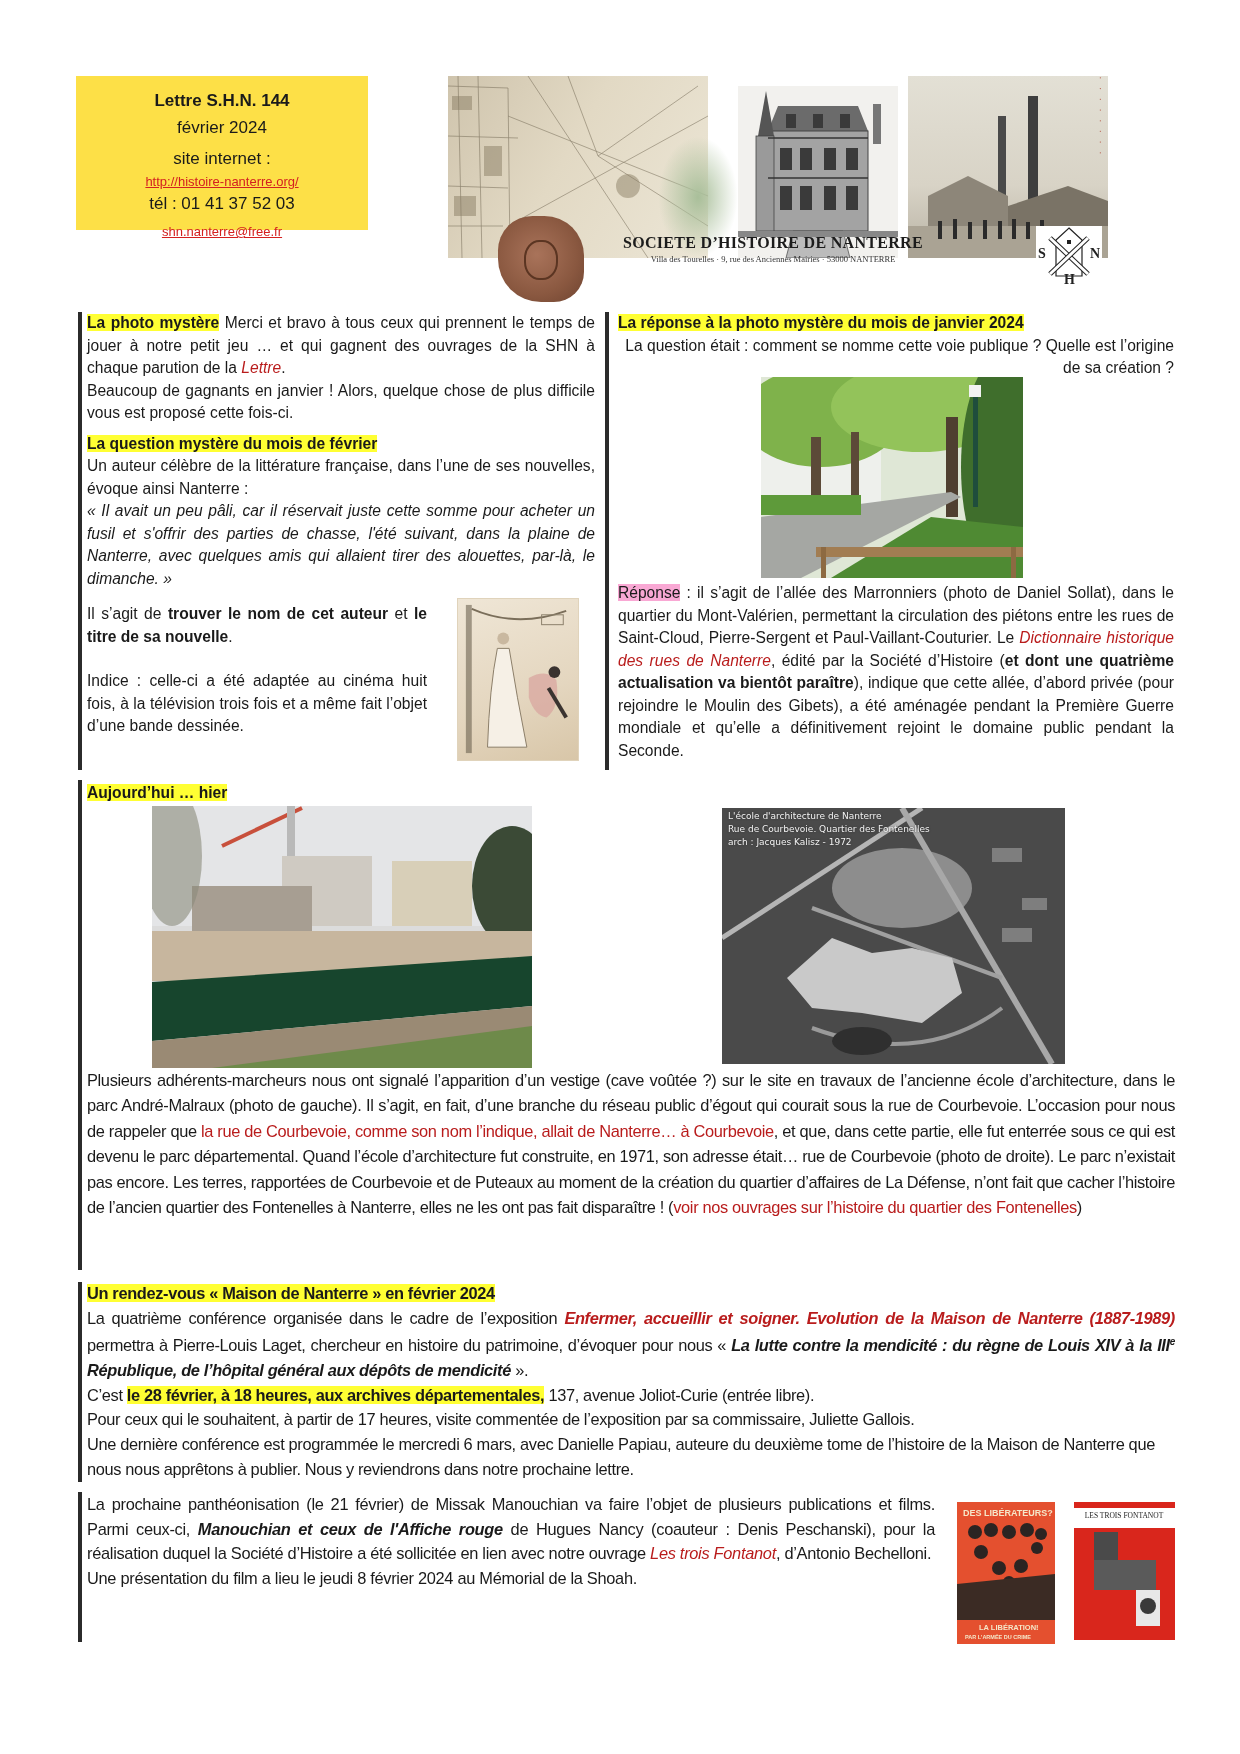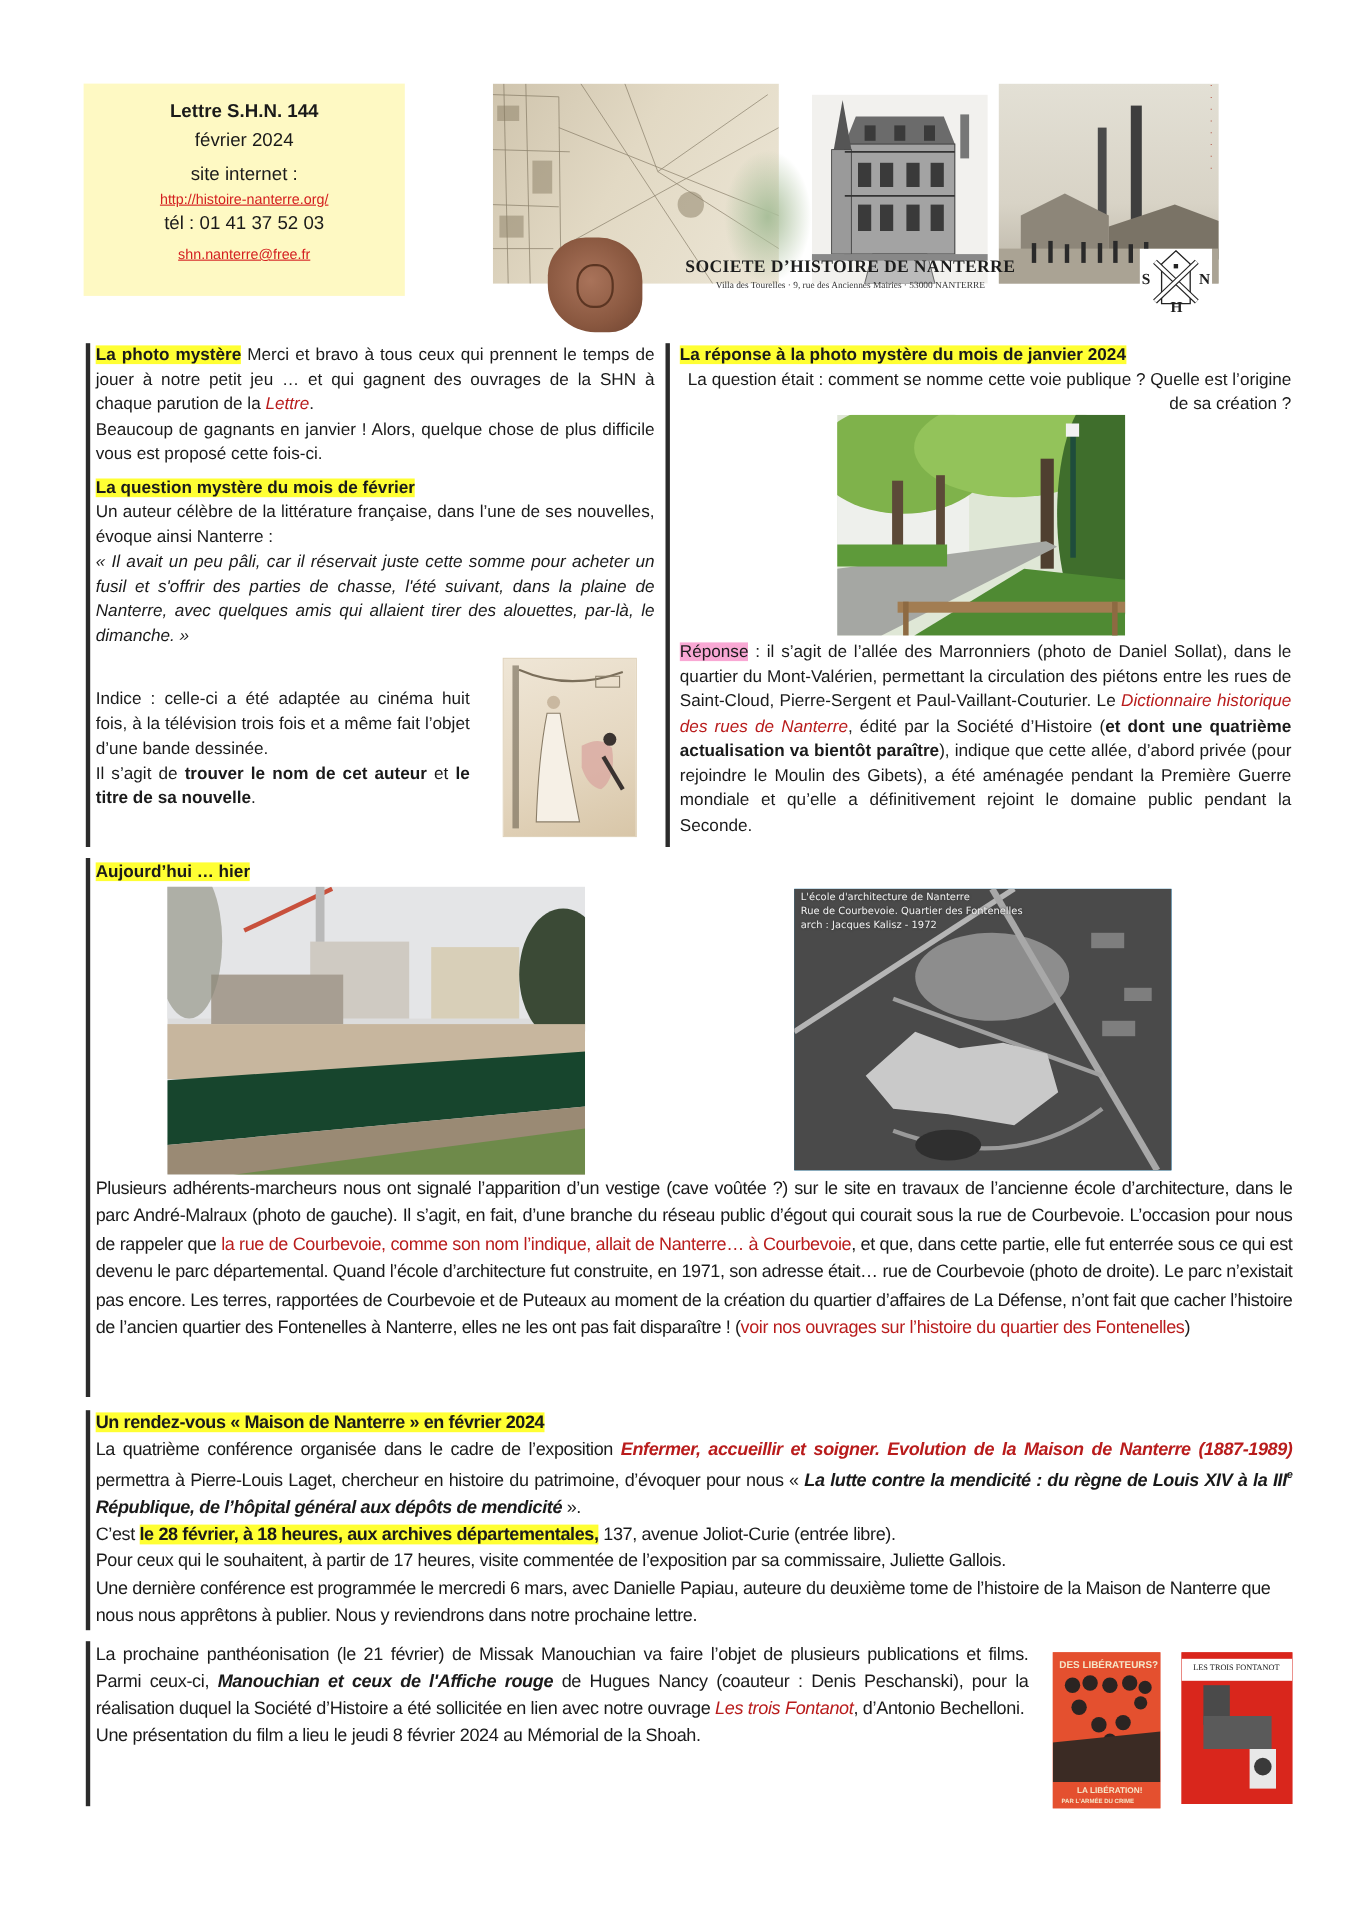--- a/index.html
+++ b/index.html
@@ -3,22 +3,22 @@
 <meta charset="utf-8">
 <style>
   * { box-sizing: border-box; margin: 0; padding: 0; }
   html, body { width: 1240px; height: 1754px; background: #ffffff; }
   body { position: relative; font-family: "Liberation Sans", sans-serif; color: #1a1a1a; overflow: hidden; }
 
   .abs { position: absolute; }
 
   
   #info-box {
-    left: 76px; top: 76px; width: 292px; height: 193px;
-    background: #fef9c3; text-align: center; padding-top: 10px;
+    left: 76px; top: 76px; width: 292px; height: 154px;
+    background: #fde047; text-align: center; padding-top: 10px;
   }
   #info-box .title { font-weight: bold; font-size: 17px; line-height: 26px; margin-top: 2px; }
   #info-box .date { font-size: 17px; line-height: 28px; }
   #info-box .site { font-size: 17px; line-height: 26px; margin-top: 4px; }
   #info-box .url, #info-box .email { font-size: 13px; color: #d42020; text-decoration: underline; line-height: 18px; }
   #info-box .tel { font-size: 17px; line-height: 26px; }
   #info-box .email { margin-top: 6px; display: inline-block; }
 
   
   #banner { left: 448px; top: 76px; width: 532px; height: 210px; padding-left: 23px; }
@@ -68,21 +68,21 @@
 
   
   #alley-photo { left: 761px; top: 377px; width: 262px; height: 201px; overflow: hidden; }
   #alley-photo svg { width: 100%; height: 100%; }
   #answer-text { left: 618px; top: 582px; width: 556px; }
 
   
   #section3-head { left: 87px; top: 782px; }
   #photo-today { left: 152px; top: 806px; width: 380px; height: 262px; overflow: hidden; }
   #photo-today svg, #photo-yesterday svg { width: 100%; height: 100%; }
-  #photo-yesterday { left: 722px; top: 808px; width: 343px; height: 256px; overflow: hidden; background: #0369a1; }
+  #photo-yesterday { left: 722px; top: 808px; width: 343px; height: 256px; overflow: hidden; background: #ec4899; }
   .photo-caption { position: absolute; left: 6px; top: 2px; color: #f2f2f2; font-family: "DejaVu Sans", sans-serif;
     font-size: 9px; line-height: 13px; white-space: pre; text-shadow: 0 0 2px #333; }
   #section3-text { left: 87px; top: 1068px; width: 1088px; }
   #section3-text .txt { font-size: 16.4px; line-height: 25.4px; letter-spacing: -0.35px; }
 
   #section4 { left: 87px; top: 1281px; width: 1088px; }
   #section4 .txt { font-size: 16.4px; line-height: 24.6px; letter-spacing: -0.35px; }
 
   #section5 { left: 87px; top: 1492px; width: 848px; }
   #section5 .txt { font-size: 16.4px; line-height: 24.6px; letter-spacing: -0.3px; }
@@ -211,24 +211,24 @@
   <p class="txt">Beaucoup de gagnants en janvier ! Alors, quelque chose de plus difficile vous est proposé cette fois-ci.</p>
 
   <p class="txt p-gap">
     <span class="hl">La question mystère du mois de février</span>
   </p>
   <p class="txt">Un auteur célèbre de la littérature française, dans l’une de ses nouvelles, évoque ainsi Nanterre :</p>
   <p class="txt it">« Il avait un peu pâli, car il réservait juste cette somme pour acheter un fusil et s'offrir des parties de chasse, l'été suivant, dans la plaine de Nanterre, avec quelques amis qui allaient tirer des alouettes, par-là, le dimanche. »</p>
 </div>
 
 <div id="mystery-text" class="abs">
-  <p class="txt" style="margin-top:22px;">Indice : celle-ci a été adaptée au cinéma huit fois, à la télévision trois fois et a même fait l’objet d’une bande dessinée.</p>
   <p class="txt">
     <span>Il s’agit de </span><span class="b">trouver le nom de cet auteur</span><span> et </span><span class="b">le titre de sa nouvelle</span><span>.</span>
   </p>
+  <p class="txt" style="margin-top:22px;">Indice : celle-ci a été adaptée au cinéma huit fois, à la télévision trois fois et a même fait l’objet d’une bande dessinée.</p>
 </div>
 
 <div id="mystery-illus" class="abs">
   <svg viewBox="0 0 122 163" preserveAspectRatio="none">
     <rect x="8" y="6" width="6" height="150" fill="#6d6250" opacity=".6"></rect>
     <path d="M14 10 Q60 30 110 12" stroke="#7a6e5a" fill="none" stroke-width="2"></path>
     <rect x="85" y="16" width="22" height="10" fill="none" stroke="#8b7f6a"></rect>
     <path d="M40 50 Q32 90 30 150 L70 150 Q60 100 52 50 Z" fill="#f6f0e6" stroke="#8a7d68" stroke-width="1"></path>
     <circle cx="46" cy="40" r="6" fill="#c9b8a0"></circle>
     <path d="M72 80 Q90 70 100 82 Q104 110 90 120 Q78 118 72 100 Z" fill="#d9a9a1" opacity=".8"></path>

